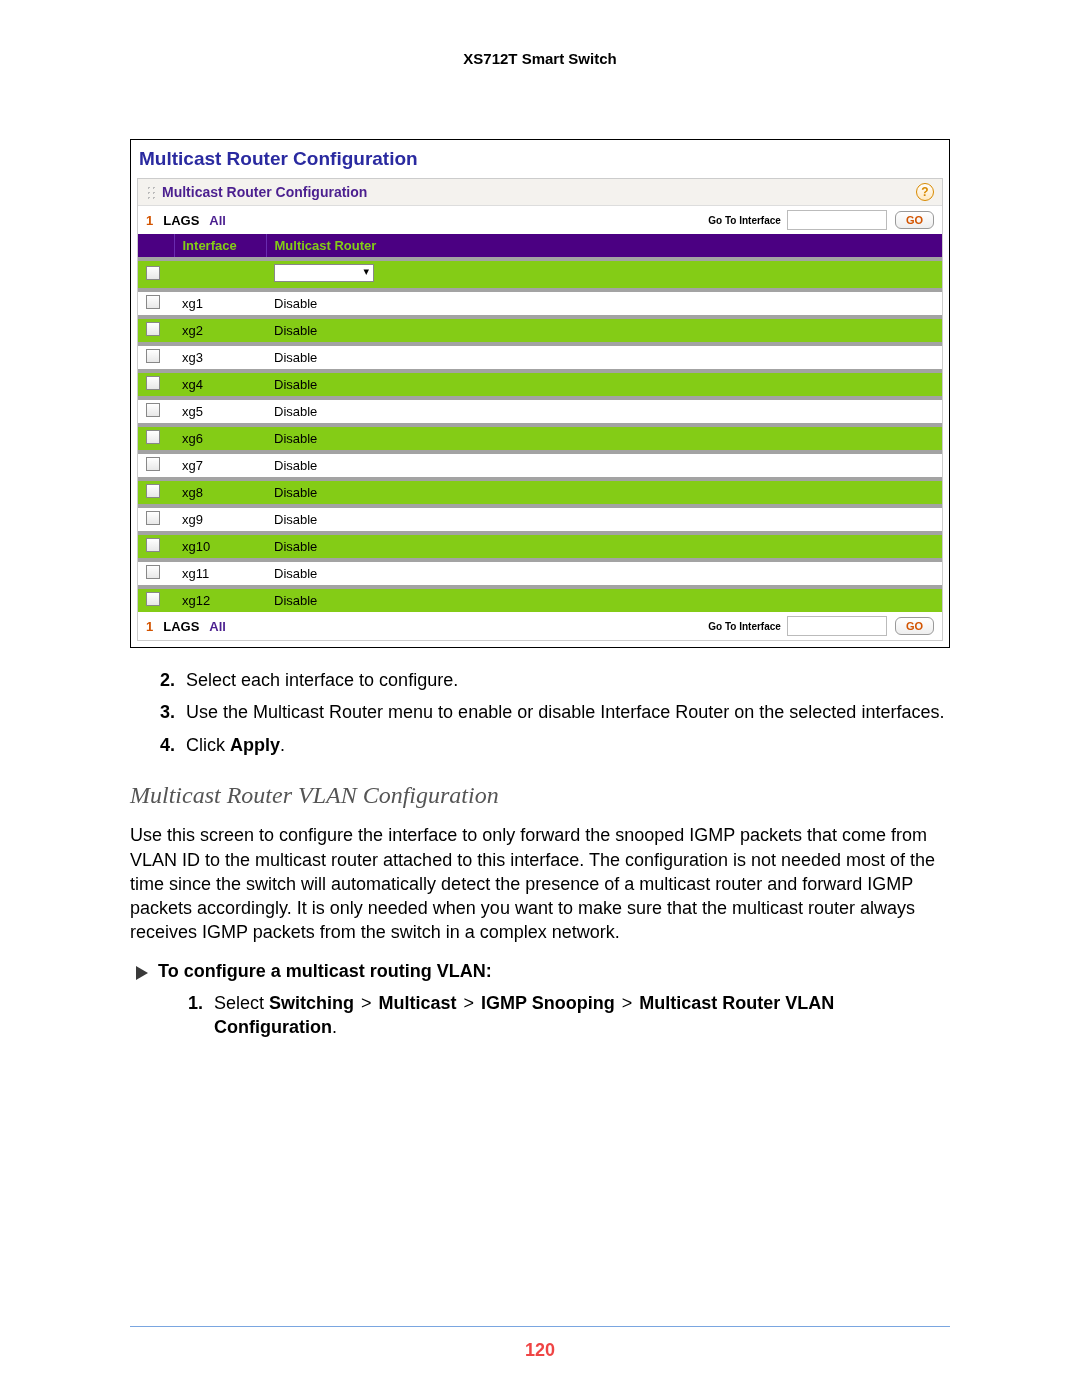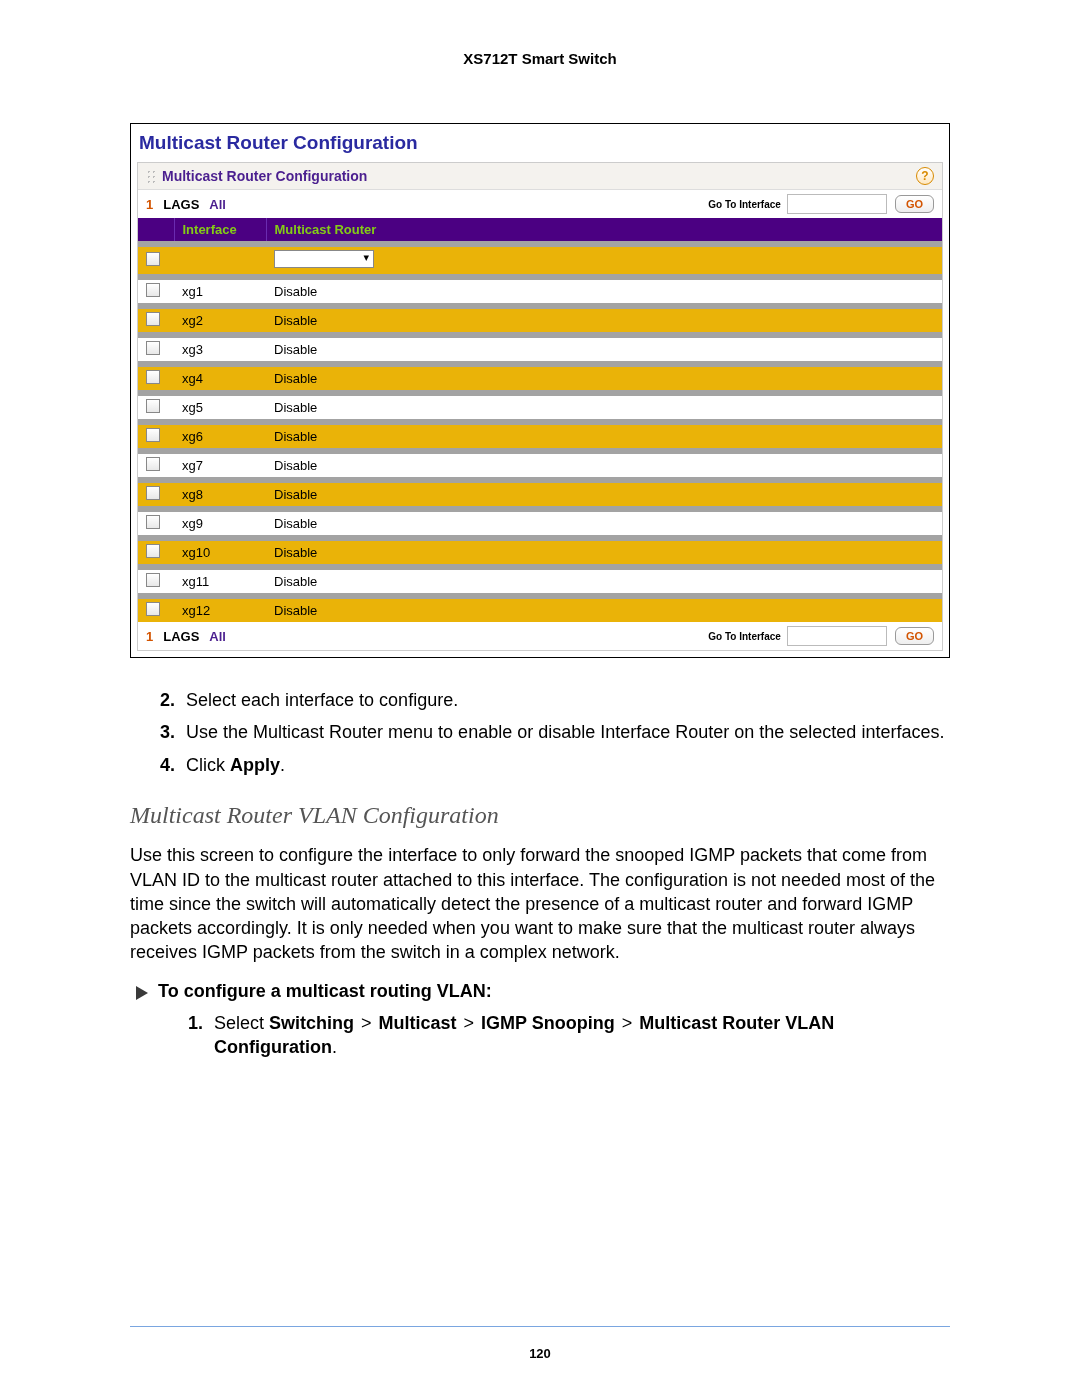--- a/index.html
+++ b/index.html
@@ -14,26 +14,26 @@
   }
   .page {
     padding: 50px 130px 40px 130px;
     position: relative;
     height: 100%;
   }
   .device-header {
     text-align: center;
     font-weight: bold;
     font-size: 15px;
-    margin-bottom: 56px;
+    margin-bottom: 72px;
   }
   .panel {
     border: 1px solid #000;
     padding: 4px 6px 6px 6px;
-    margin-bottom: 30px;
+    margin-bottom: 20px;
   }
   .panel-title {
     color: #2a2aa0;
     font-family: Verdana, Geneva, sans-serif;
     font-weight: bold;
     font-size: 19px;
     padding: 4px 2px 8px 2px;
   }
   .inner-box {
     border: 1px solid #ccc;
@@ -106,24 +106,24 @@
     color: #84cc16;
     text-align: left;
     padding: 4px 8px;
     font-weight: bold;
     font-family: Verdana, Geneva, sans-serif;
     border-right: 1px solid #6a2bb0;
   }
   table.cfg th:last-child { border-right: none; }
   table.cfg td {
     padding: 3px 8px;
-    border-top: 6px solid #a3a3a3;
+    border-top: 4px solid #a3a3a3;
     vertical-align: middle;
   }
-  table.cfg tr.alt td { background: #eab308; }
+  table.cfg tr.alt td { background: #84cc16; }
   col.chk { width: 36px; }
   col.intf { width: 92px; }
   .chkbox {
     width: 14px; height: 14px;
     border: 1px solid #888;
     background: linear-gradient(#fff,#e8e8e8);
     display: inline-block;
   }
   .dropdown {
     width: 100px; height: 18px;
@@ -171,23 +171,23 @@
     position: absolute;
     left: 130px; right: 130px;
     bottom: 70px;
     border-top: 1px solid #7aa6e0;
   }
   .page-num {
     position: absolute;
     bottom: 36px;
     left: 0; right: 0;
     text-align: center;
-    color: #000000;
-    font-weight: bold;
-    font-size: 13px;
+    color: #ef4444;
+    font-weight: bold;
+    font-size: 18px;
   }
 </style>
 </head>
 <body>
 
 <div class="page">
   <div class="device-header">XS712T Smart Switch</div>
 
   <div class="panel">
     <div class="panel-title">Multicast Router Configuration</div>

